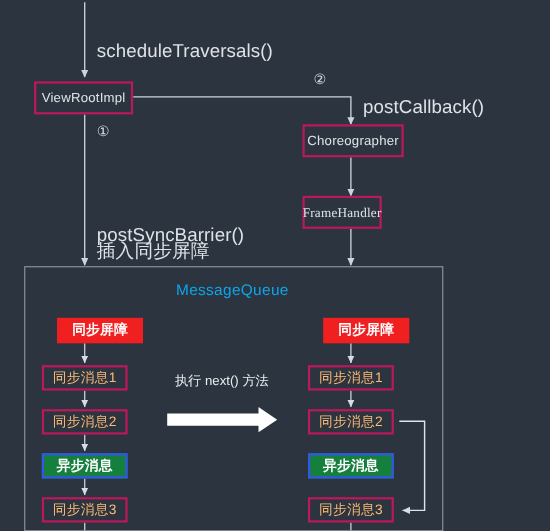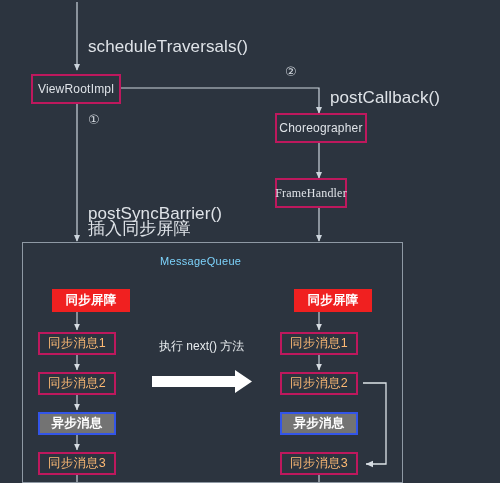--- a/index.html
+++ b/index.html
@@ -40,21 +40,21 @@
     color: #fdba74;
   }
   .node.barrier {
     background: #f02020;
     border-color: #f02020;
     color: #ffffff;
     font-weight: 600;
     margin-left: 14px;
   }
   .node.async {
-    background: #737373;
+    background: #15803d;
     border-color: #3355e8;
     color: #ffffff;
     font-weight: 600;
   }
   .edge-label {
     position: absolute;
     color: #dfe3e8;
     font-size: 17px;
     white-space: nowrap;
     letter-spacing: 0.1px;
@@ -70,22 +70,22 @@
     line-height: 1;
   }
   .mq-box {
     position: absolute;
     box-sizing: border-box;
     border: 1px solid #8f99a4;
     background: transparent;
   }
   .mq-title {
     position: absolute;
-    color: #7dd3fc;
-    font-size: 11px;
+    color: #0ea5e9;
+    font-size: 14px;
     letter-spacing: 0.3px;
     white-space: nowrap;
   }
   .next-label {
     position: absolute;
     color: #e7ebee;
     font-size: 12px;
     white-space: nowrap;
   }
 </style>

